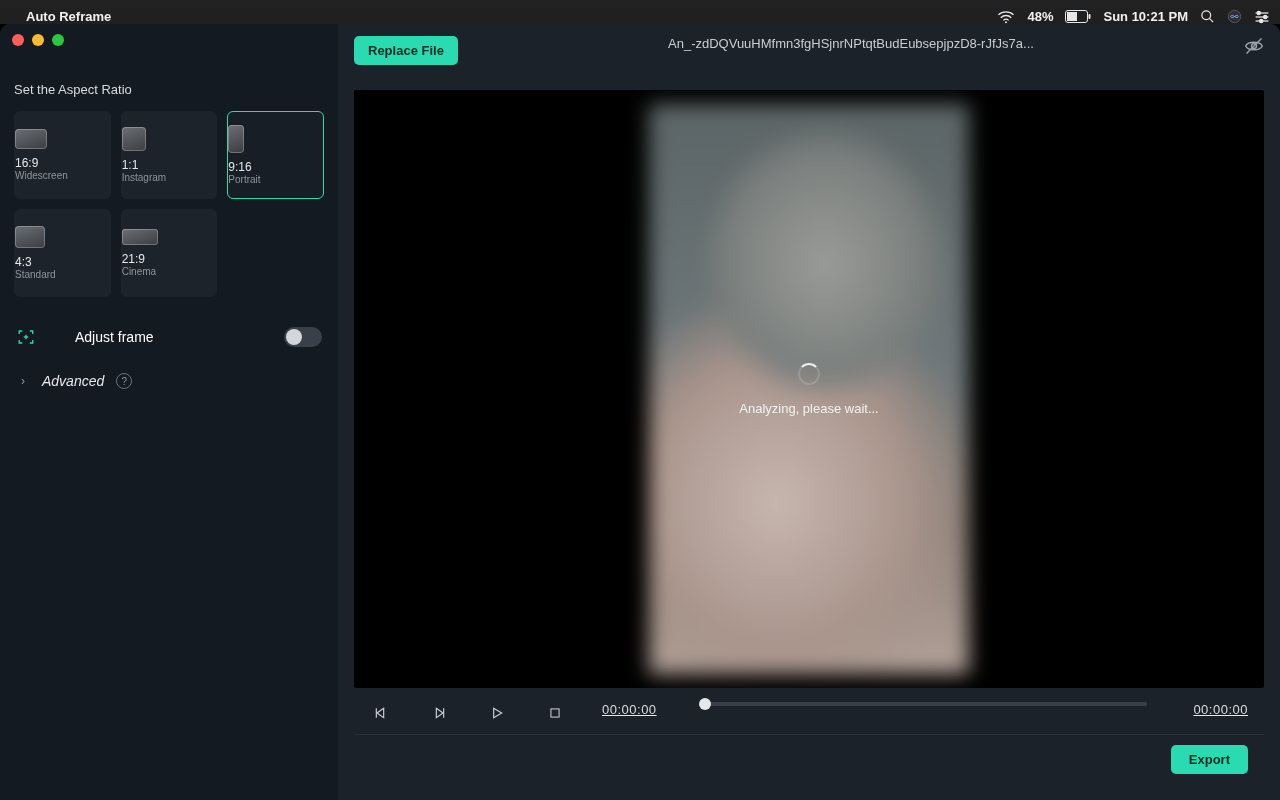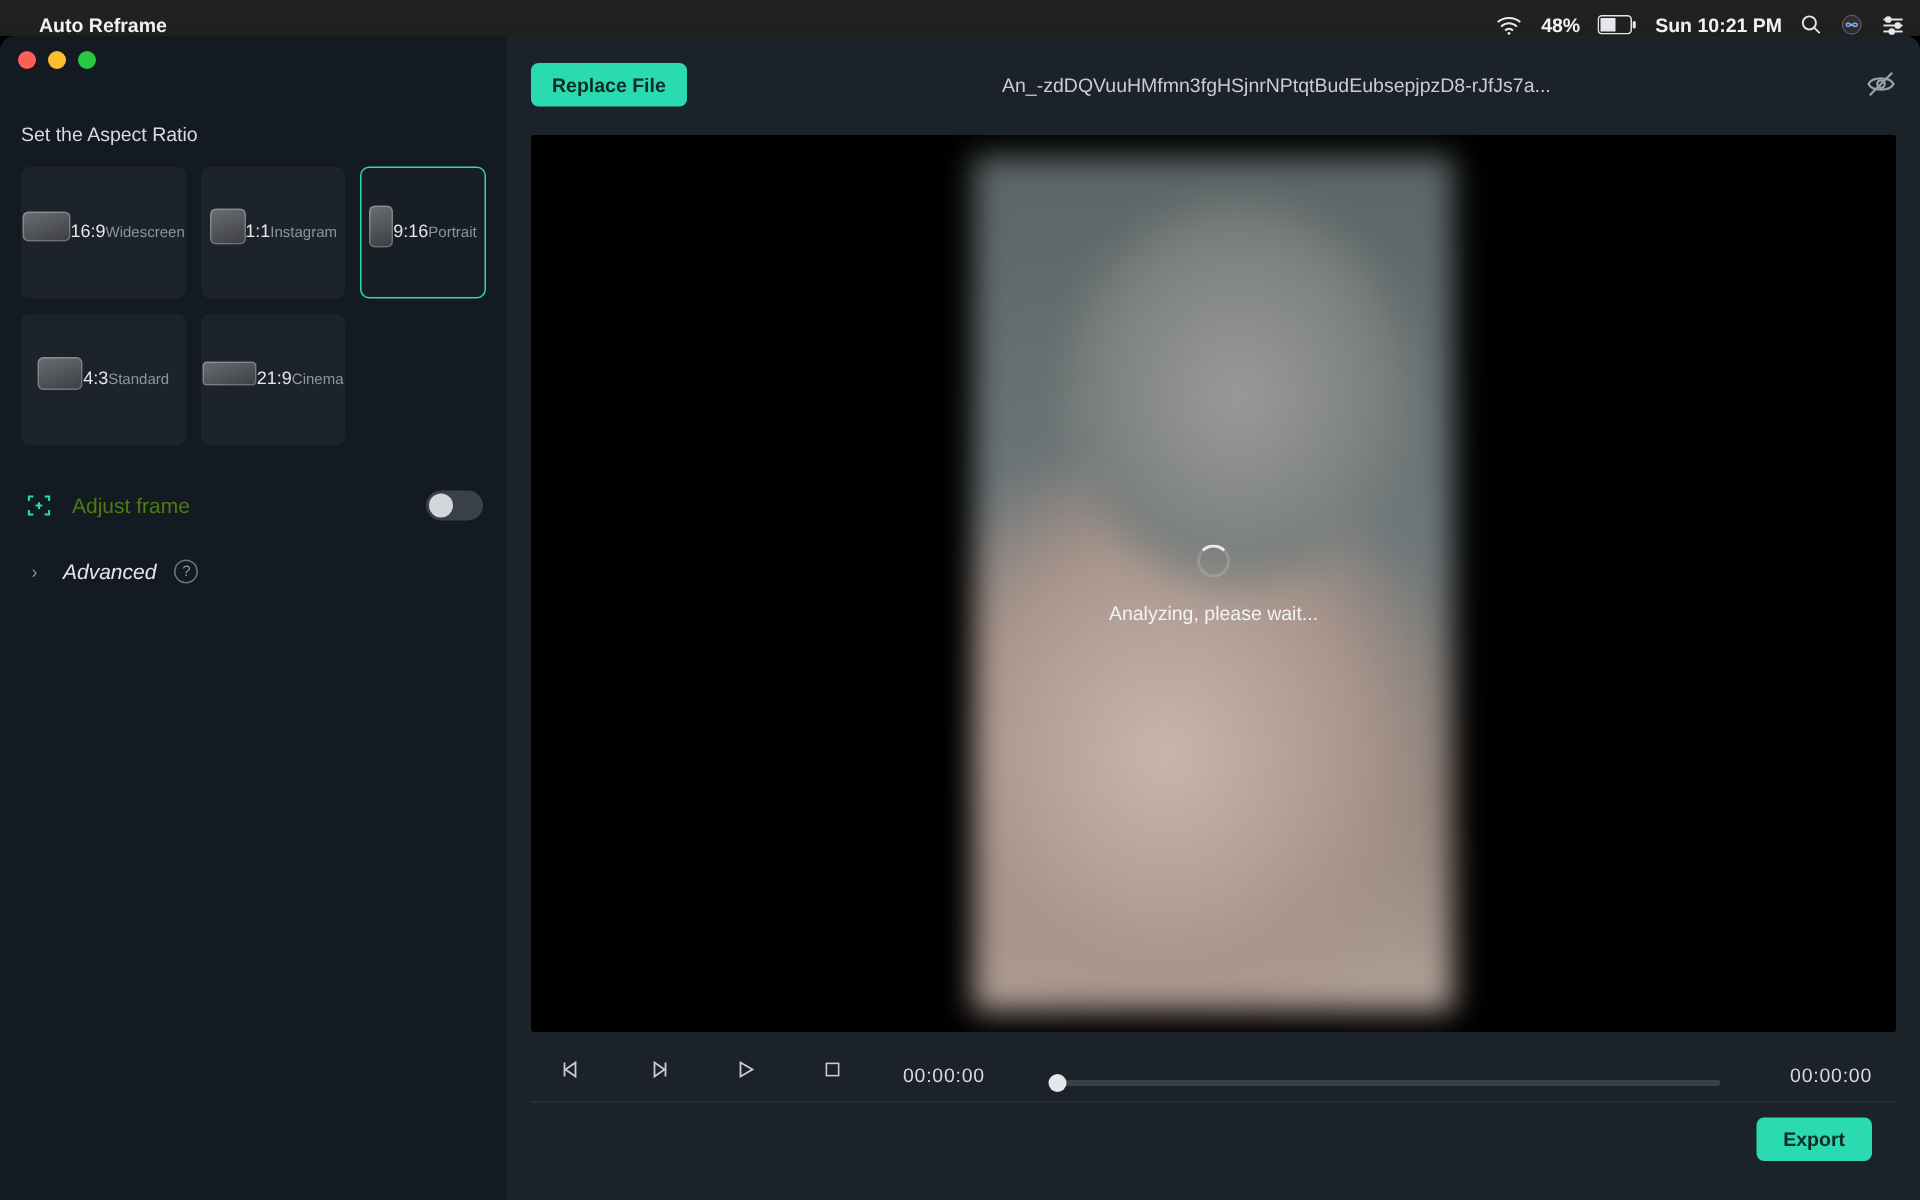--- a/index.html
+++ b/index.html
@@ -42,21 +42,21 @@
   }
   .section-title { font-size: 13px; font-weight: 500; color: #d7dbe0; margin: 4px 0 14px 0; }
   .ratio-grid {
     display: grid; grid-template-columns: repeat(3, 1fr);
     gap: 10px;
   }
   .ratio-card {
     background: #1c232b;
     border-radius: 6px;
     height: 88px;
-    display: flex; flex-direction: row; align-items: center; justify-content: center;
+    display: flex; flex-direction: column; align-items: flex-start; justify-content: center;
     cursor: pointer; position: relative; border: 1px solid transparent;
   }
   .ratio-card.selected { border: 1.5px solid #2adab0; background: #171e25; }
   .ratio-thumb {
     background: linear-gradient(160deg,#6b6e73,#3b3d41);
     border-radius: 4px;
     box-shadow: inset 0 0 0 1px rgba(255,255,255,0.25);
     margin-bottom: 8px;
   }
   .thumb-16x9 { width: 32px; height: 20px; }
@@ -65,40 +65,40 @@
   .thumb-4x3 { width: 30px; height: 22px; }
   .thumb-21x9{ width: 36px; height: 16px; border-radius:3px; }
   .ratio-name { font-size: 12px; color:#e5e7eb; line-height:1.1; }
   .ratio-sub  { font-size: 10px; color:#8d949c; }
 
   .adjust-row {
     margin-top: 28px;
     display:flex; align-items:center; gap:12px;
     padding: 2px 2px;
   }
-  .adjust-row .label { font-size:14px; color:#4d7c0f; }
+  .adjust-row .label { font-size:14px; color:#ffffff;margin-left:27px; }
   .adjust-row .spacer { flex:1; }
   .frame-icon { width:20px; height:20px; display:inline-flex; align-items:center; justify-content:center; color:#2adab0; }
 
   .toggle { width:38px; height:20px; border-radius:20px; background:#3a4049; position:relative; cursor:pointer; }
   .toggle .knob { position:absolute; width:16px; height:16px; border-radius:50%; background:#d3d6da; left:2px; top:2px; }
 
   .advanced-row {
     margin-top: 22px;
     display:flex; align-items:center; gap:12px; cursor:pointer;
     padding: 2px 2px;
   }
   .advanced-row .chev { width:14px; text-align:center; color:#8d949c; font-size:12px; }
   .advanced-row .label { font-size:14px; color:#e5e7eb;font-style:italic; }
   .info-circle { width:16px;height:16px;border-radius:50%;border:1px solid #6a717a; color:#8d949c; font-size:10px; display:inline-flex; align-items:center; justify-content:center; }
 
   
   .main { flex:1; height:100%; background:#1c222a; display:flex; flex-direction:column; padding: 12px 16px 16px 16px; }
   .top-row {
-    display:flex; align-items:center; gap:14px; height:40px; margin-bottom:14px;
+    display:flex; align-items:flex-start; gap:14px; height:40px; margin-bottom:14px;
   }
   .replace-btn {
     background:#2adab0; color:#0b2c24; font-size:13px; font-weight:600;
     padding:7px 14px; border-radius:5px; border:none; cursor:pointer;
   }
   .file-title { flex:1; text-align:center; font-size:13px; color:#c9ccd1; white-space:nowrap; overflow:hidden; text-overflow:ellipsis; }
   .eye-off { width:20px; height:20px; cursor:pointer; display:flex; align-items:center; justify-content:center; color:#9aa1aa; }
 
   .preview-area {
     flex:1; background:#000; border-radius:2px;
@@ -121,21 +121,21 @@
     width:22px; height:22px; border-radius:50%;
     border:2px solid rgba(255,255,255,0.15);
     border-top-color: rgba(255,255,255,0.85);
     animation: spin 1s linear infinite;
   }
   @keyframes spin { to { transform: rotate(360deg); } }
   .analyze-text { font-size:13px; color:#f1f3f5; }
 
   
   .transport {
-    display:flex; align-items:flex-end; gap:36px; padding: 2px 16px 10px 16px;
+    display:flex; align-items:flex-start; gap:36px; padding: 2px 16px 10px 16px; text-decoration: underline;
   }
   .tc-btn { width:22px; height:22px; display:inline-flex; align-items:center; justify-content:center; color:#c9ccd1; cursor:pointer; }
   .timecode { font-size:13px; color:#d9dce1; letter-spacing:0.5px; }
   .timeline { flex:1; height:4px; background:#3a4049; border-radius:4px; position:relative; margin: 0 10px; }
   .timeline .head {
     position:absolute; left:0; top:50%; transform:translate(-4px, -50%);
     width:12px; height:12px; border-radius:50%; background:#e5e7eb;
   }
 
   

